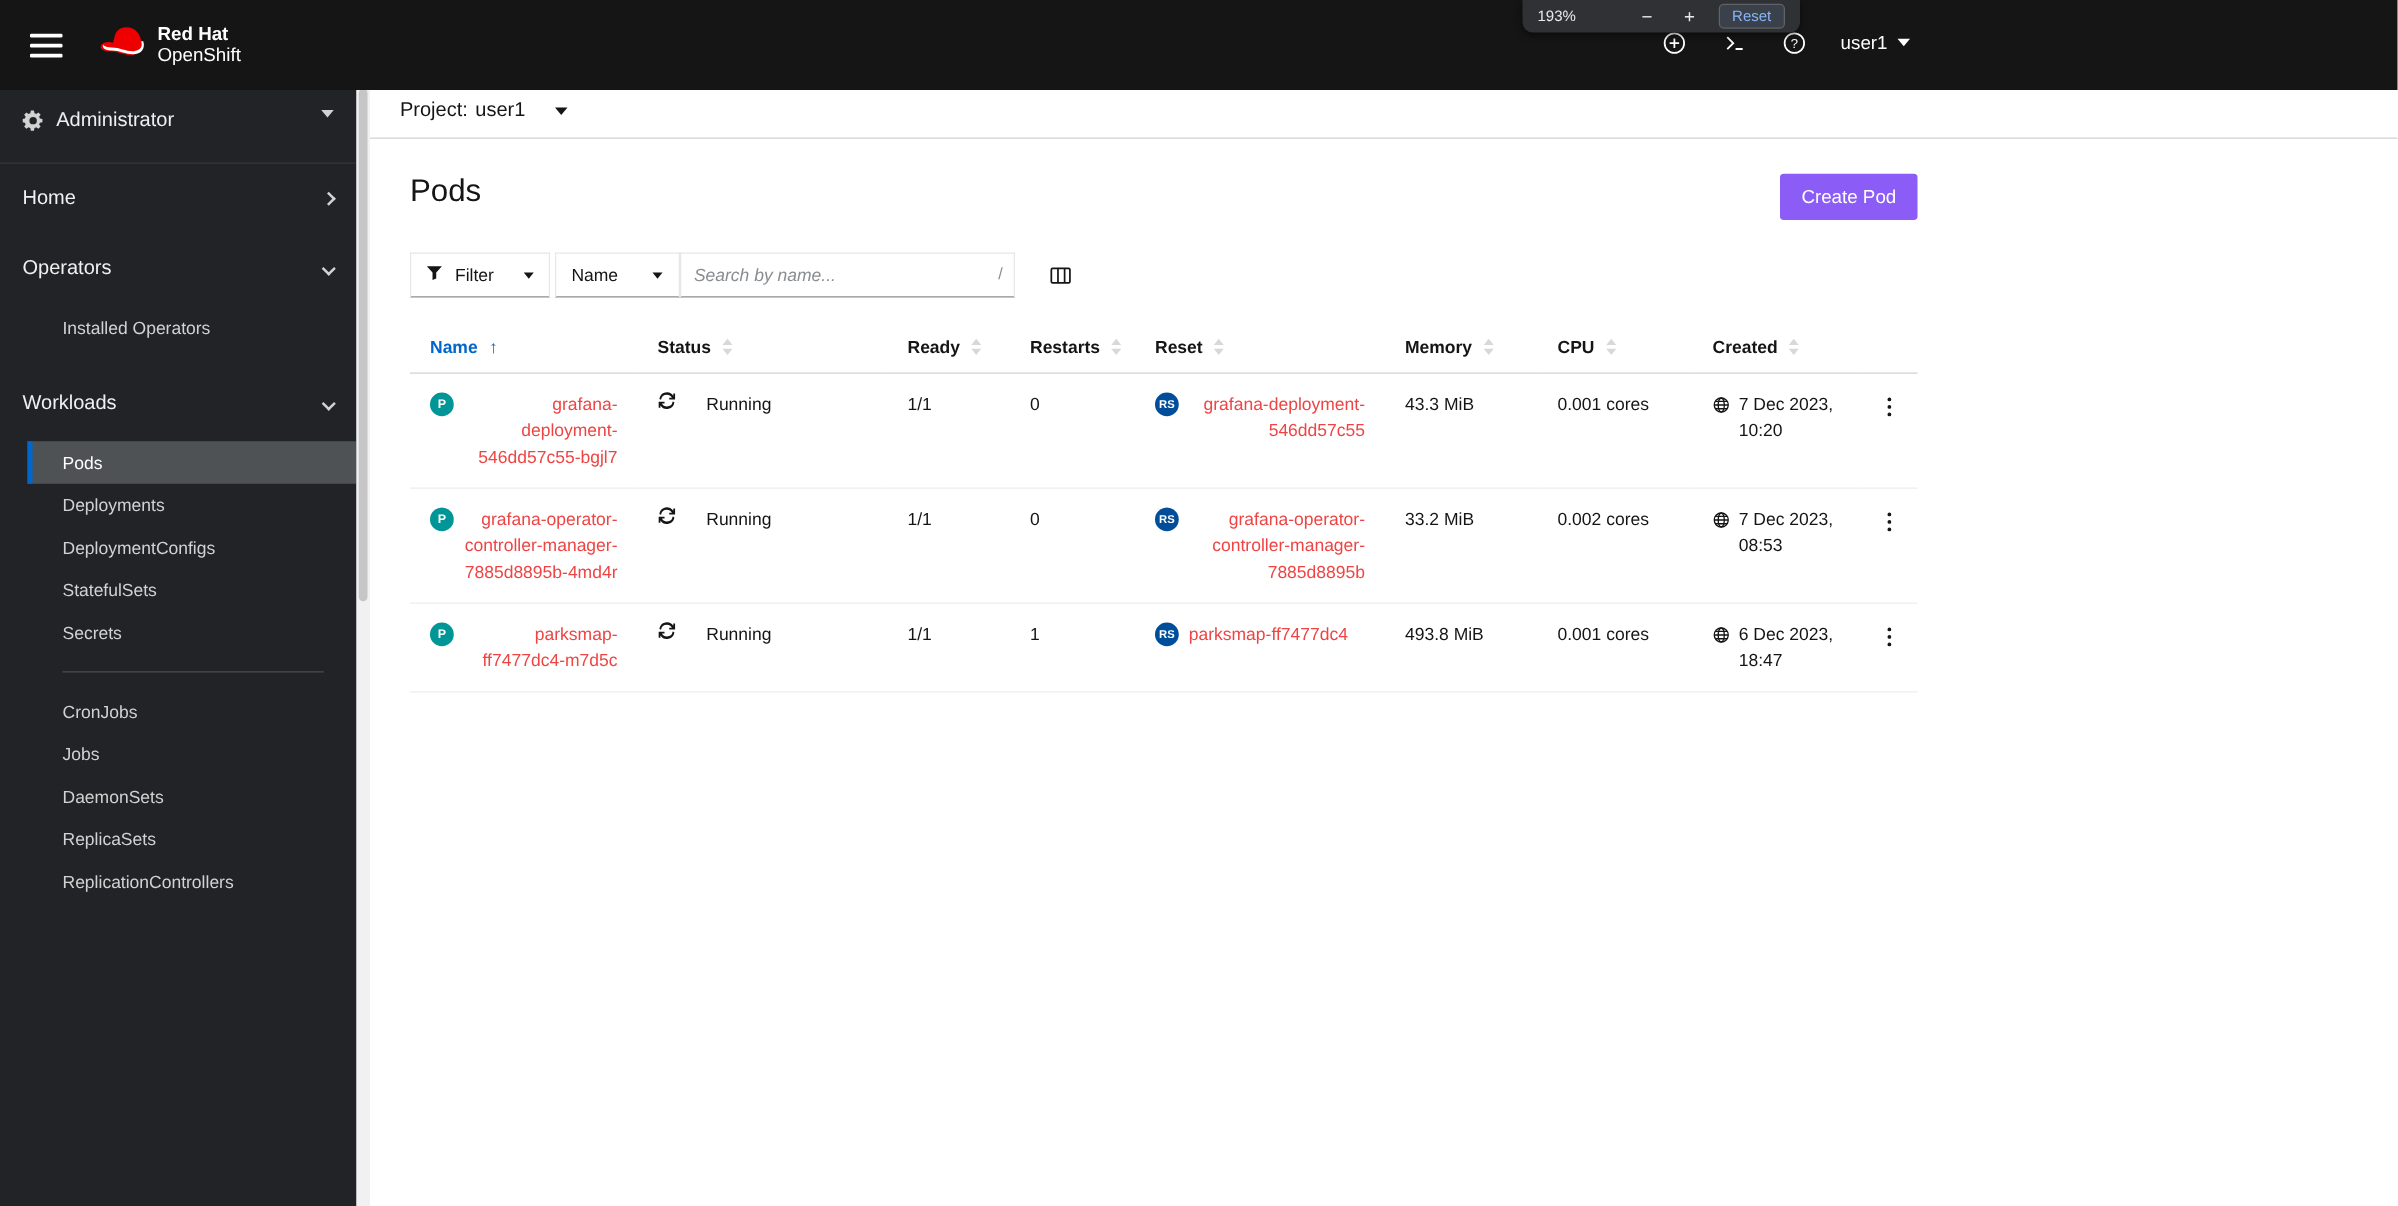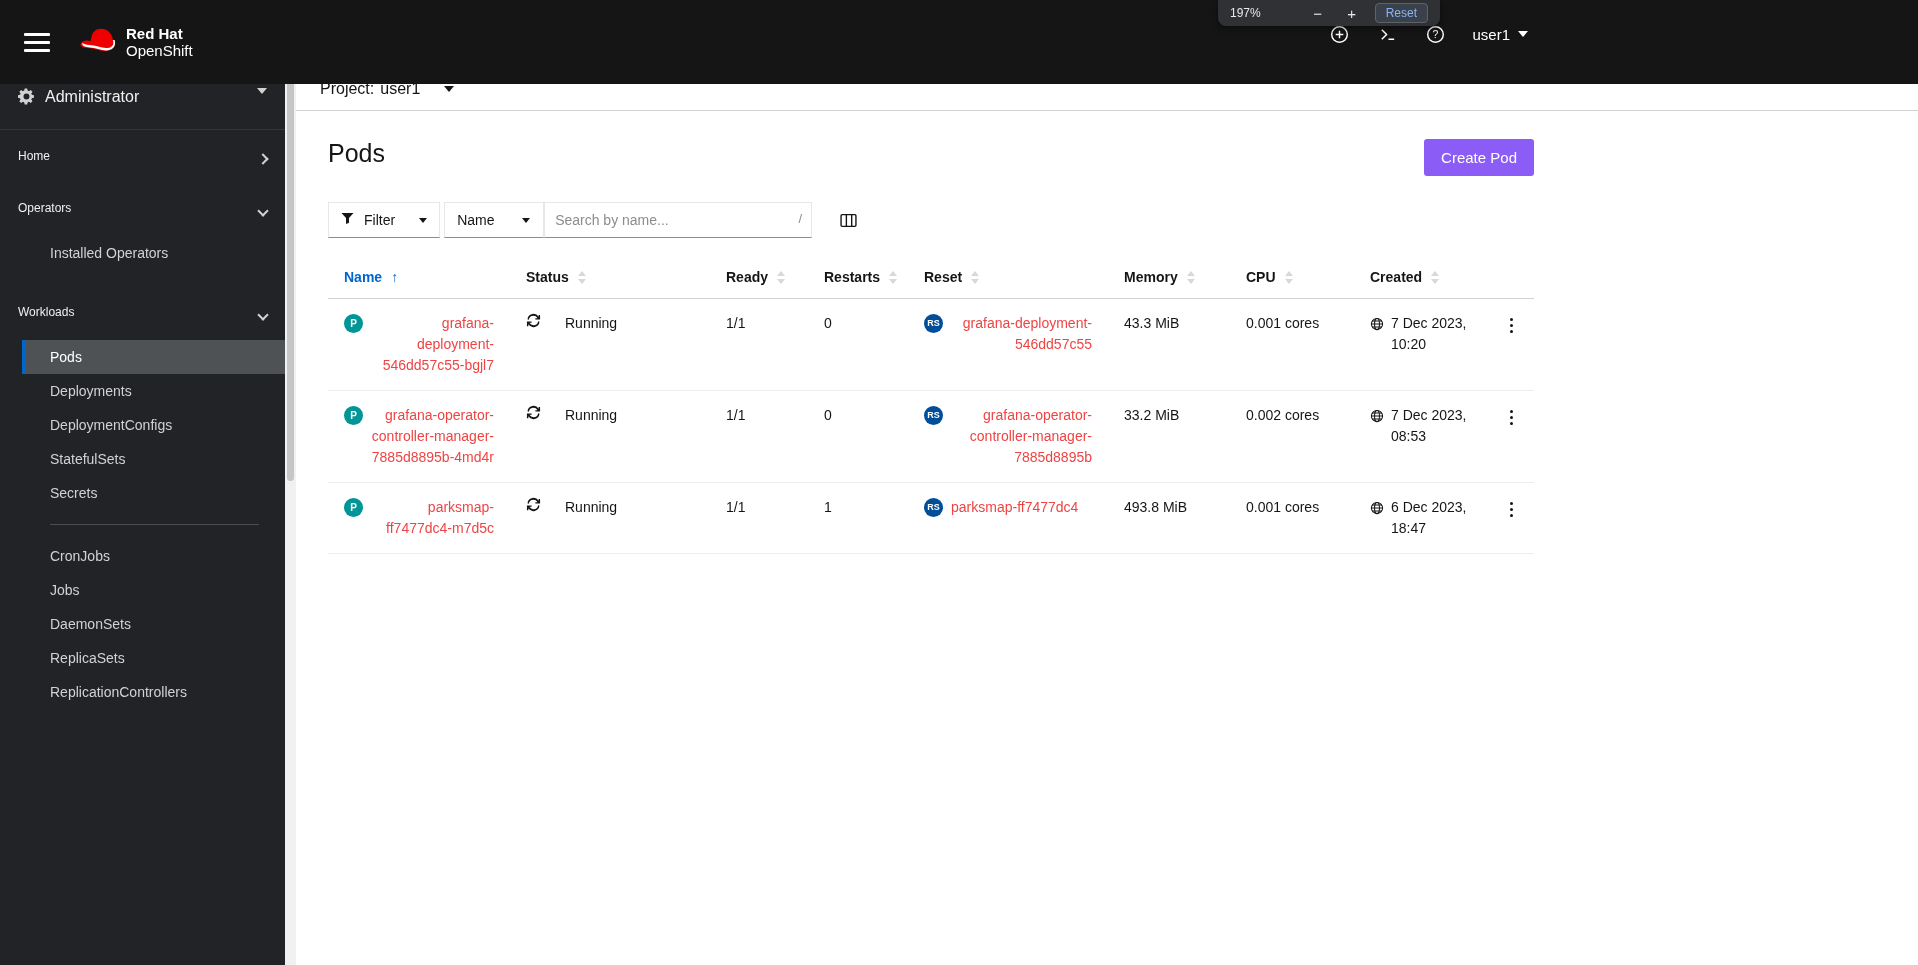--- a/index.html
+++ b/index.html
@@ -1,20 +1,20 @@
 <!DOCTYPE html>
 <html><head>
 <meta charset="utf-8">
 <style>
   * { margin:0; padding:0; box-sizing:border-box; }
   html,body { width:1918px; height:965px; overflow:hidden; background:#fff;
     font-family:"Liberation Sans", sans-serif; color:#151515; }
 
   
-  .masthead { position:absolute; top:0; left:0; right:0; height:84px; background:#151515;
+  .masthead { position:absolute; top:0; left:0; right:0; height:72px; background:#151515;
     display:flex; align-items:center; padding:0 24px; z-index:5; }
   .hamburger { width:26px; height:19px; display:flex; flex-direction:column;
     justify-content:space-between; cursor:pointer; background:none; border:none; }
   .hamburger span { display:block; height:3px; background:#fff; border-radius:1px; }
   .logo { display:flex; align-items:center; gap:10px; margin-left:26px; }
   .brand-text { color:#fff; font-size:15px; line-height:17px; }
   .brand-text .b1 { font-weight:700; }
   .masthead-right { position:absolute; right:390px; top:0; height:68px;
     display:flex; align-items:center; gap:26px; }
   .mh-icon { background:none; border:none; color:#fff; width:22px; height:22px;
@@ -42,22 +42,22 @@
     background:#c6c6c6; border-radius:5px; cursor:pointer; }
   .perspective { display:flex; align-items:flex-start; gap:10px; padding:20px 18px;
     color:#f0f0f0; font-size:16px; border-bottom:1px solid #33363a; cursor:pointer; }
   .perspective .spacer, .nav-group .spacer { margin-left:auto; }
   .chev { width:8px; height:8px; border-right:2px solid #d2d2d2; border-bottom:2px solid #d2d2d2;
     display:inline-block; }
   .chev.right { transform:rotate(-45deg); }
   .chev.down  { transform:rotate(45deg); }
   .caret-down-g { width:0; height:0; border-left:5px solid transparent;
     border-right:5px solid transparent; border-top:6px solid #d2d2d2; }
-  .nav-group { display:flex; align-items:flex-end; padding:19px 18px; color:#f0f0f0;
-    font-size:12px; cursor:pointer; }
+  .nav-group { display:flex; align-items:center; padding:19px 18px; color:#f0f0f0;
+    font-size:16px; cursor:pointer; }
   .nav-sublist { list-style:none; padding:2px 0 16px 0; }
   .nav-sub { padding:9px 16px 9px 50px; font-size:14px; color:#d2d2d2; cursor:pointer; }
   .nav-sub.selected { background:#4f5255; color:#fff; margin-left:22px;
     border-left:4px solid #0066cc; padding-left:24px; }
   .nav-divider { border:none; border-top:1px solid #4a4d52; margin:14px 26px 14px 50px; }
 
   
   .content { position:absolute; left:296px; top:68px; right:0; bottom:0; background:#fff; }
   .project-bar { height:43px; display:flex; align-items:center; padding:0 24px;
     border-bottom:1px solid #d2d2d2; font-size:16px; gap:6px; }
@@ -77,21 +77,21 @@
   .ctl { height:36px; background:#fff; border:1px solid #e7e7e7; border-bottom-color:#8a8d90;
     display:flex; align-items:center; gap:10px; font-size:14px; padding:4px 12px;
     cursor:pointer; color:#151515; }
   .ctl .caret-down-k2 { width:0; height:0; border-left:4px solid transparent;
     border-right:4px solid transparent; border-top:5px solid #151515; }
   .filter-toggle { min-width:100px; margin-right:4px; }
   .attr-select { min-width:100px; }
   .search-wrap { position:relative; }
   .search-input { height:36px; width:268px; border:1px solid #e7e7e7;
     border-bottom-color:#8a8d90; font-size:14px; padding:0 26px 0 10px; color:#0369a1;
-    font-family:inherit; }
+    font-family:inherit;font-style:italic; }
   .search-input::placeholder { color:#8a8d90; }
   .slash-hint { position:absolute; right:10px; top:9px; color:#8a8d90; font-size:13px; }
   .columns-btn { background:none; border:none; margin-left:28px; cursor:pointer;
     display:flex; align-items:center; }
 
   table { width:100%; border-collapse:collapse; table-layout:fixed; font-size:14px; }
   col.c-name{width:182px} col.c-status{width:200px} col.c-ready{width:98px}
   col.c-restarts{width:100px} col.c-owner{width:200px} col.c-memory{width:122px}
   col.c-cpu{width:124px} col.c-created{width:132px} col.c-kebab{width:48px}
   thead th { text-align:left; font-weight:700; padding:13px 16px; border-bottom:1px solid #d2d2d2;
@@ -165,21 +165,21 @@
         </svg>
     </button>
     <button class="user-menu">
       <span>user1</span>
       <span class="caret-down-w"></span>
     </button>
   </div>
 </header>
 
 <div class="zoom-bubble">
-  <span class="zoom-level">197%</span>
+  <span class="zoom-level">193%</span>
   <button class="zoom-btn">−</button>
   <button class="zoom-btn">+</button>
   <button class="zoom-reset">Reset</button>
 </div>
 
 <nav class="sidebar">
   <div class="sidebar-inner">
     <div class="perspective">
       <span>
         <svg viewBox="0 0 16 16" width="17" height="17" fill="#d2d2d2" fill-rule="evenodd">

